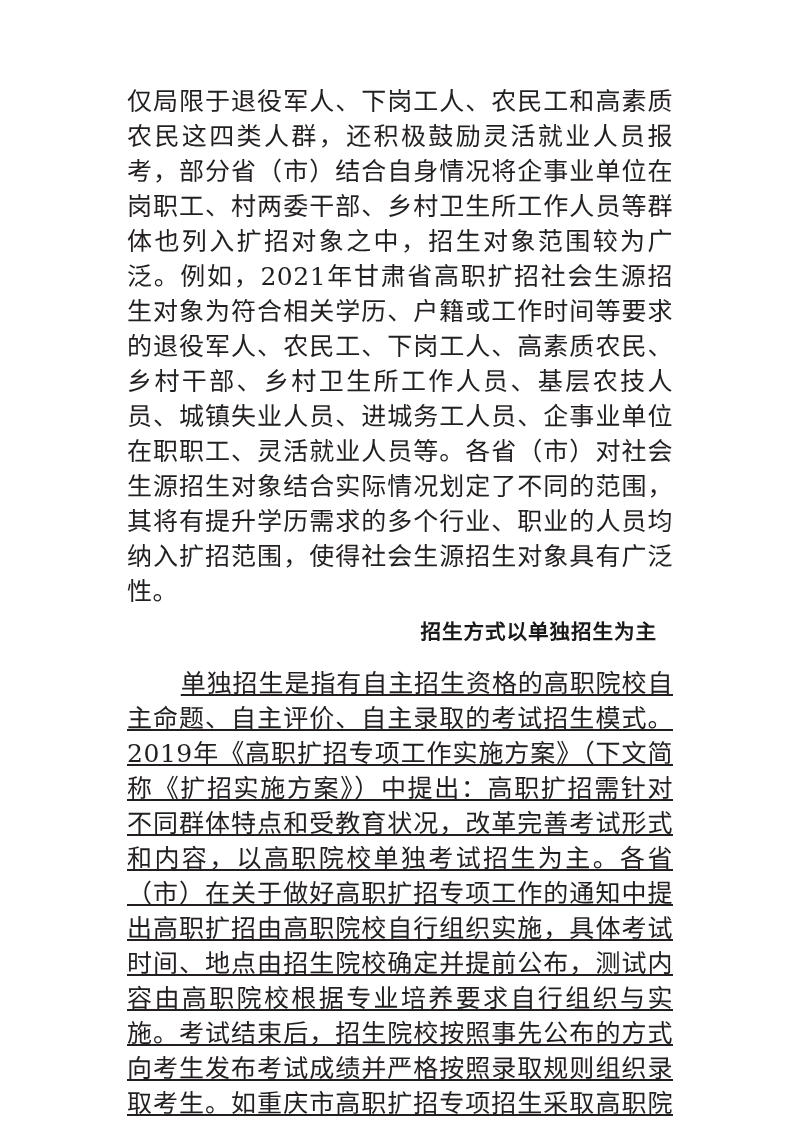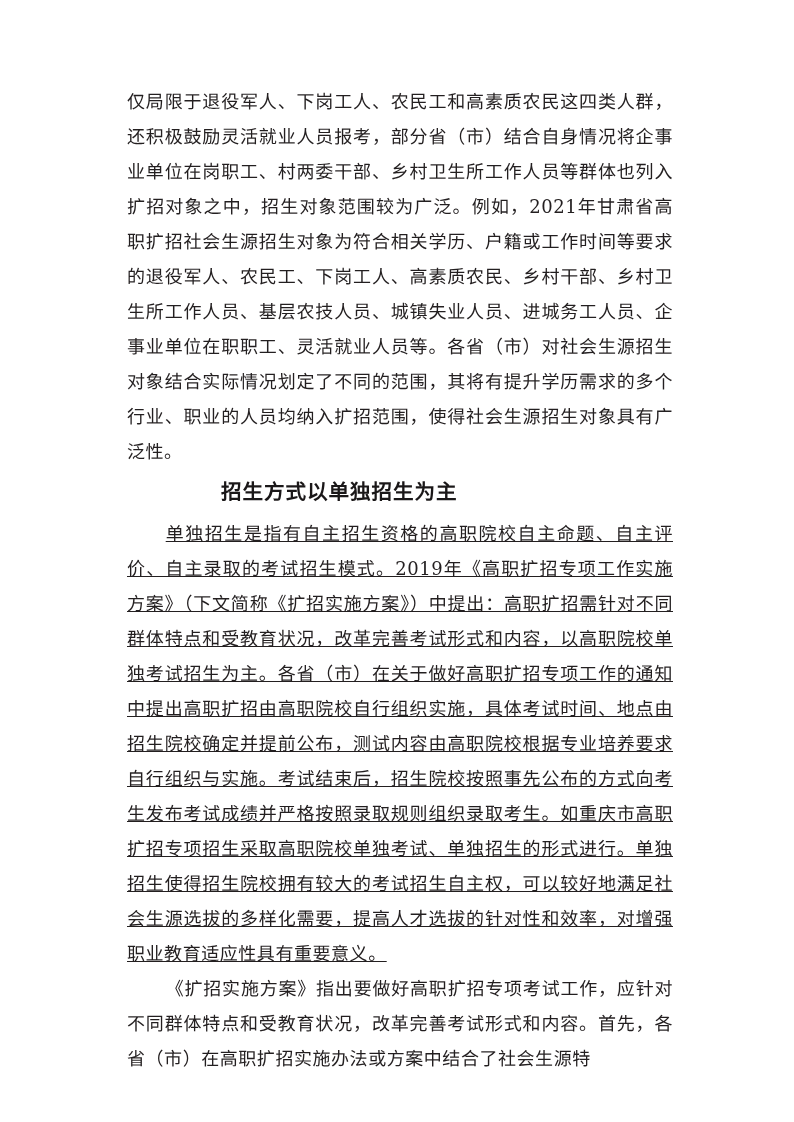--- a/index.html
+++ b/index.html
@@ -22,21 +22,21 @@
   .content {
     position: absolute;
     left: 127px;
     top: 84px;
     width: 546px;
   }
 
   
   .para {
     font-family: "DejaVu Serif", "Liberation Serif", serif;
-    font-size: 18px;
+    font-size: 25px;
     line-height: 35px;
     color: #231f20;
     text-align: justify;
     text-justify: inter-character;
     text-align-last: left;
     letter-spacing: 0.55px;
     margin: 0;
     word-break: break-all;
     -webkit-font-smoothing: antialiased;
   }
@@ -50,23 +50,23 @@
   }
 
   
   .heading {
     font-family: "DejaVu Serif", "Liberation Serif", serif;
     font-weight: bold;
     font-size: 20.6px;
     line-height: 35px;
     color: #1a1718;
     letter-spacing: 0.9px;
-    margin: 4px;
+    margin: 16px;
     padding-left: 90px;
-    text-align: left;
+    text-align: right;
     white-space: nowrap;
   }
 
   .gap-before-h1 { margin-top: 6px; }
   .gap-after-h1  { margin-top: 6px; text-decoration: underline; }
   .gap-before-h2 { margin-top: 0px; }
   .gap-after-h2  { margin-top: 0px; }
 </style>
 </head>
 <body>

